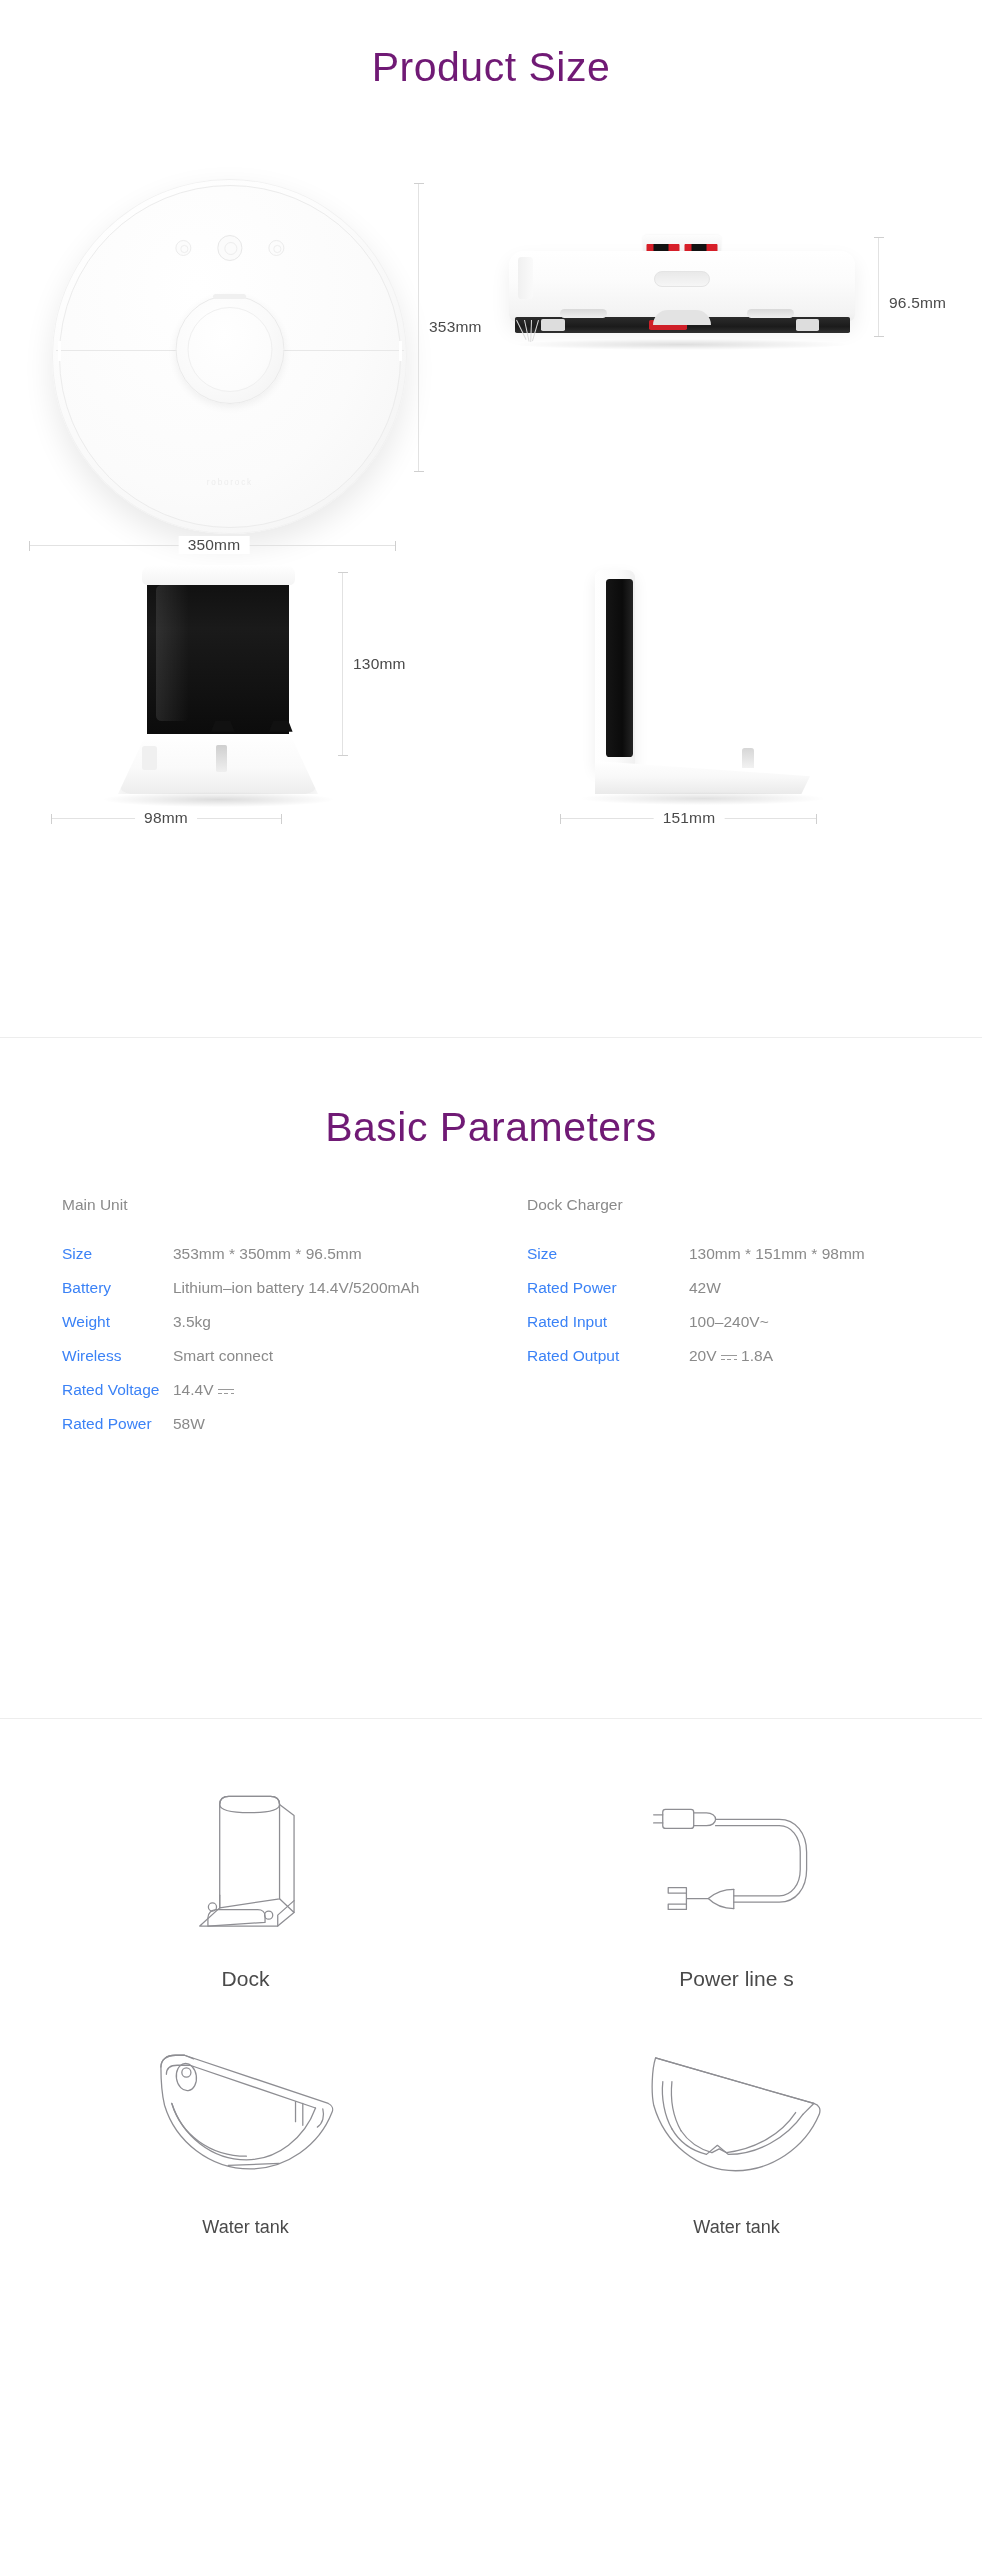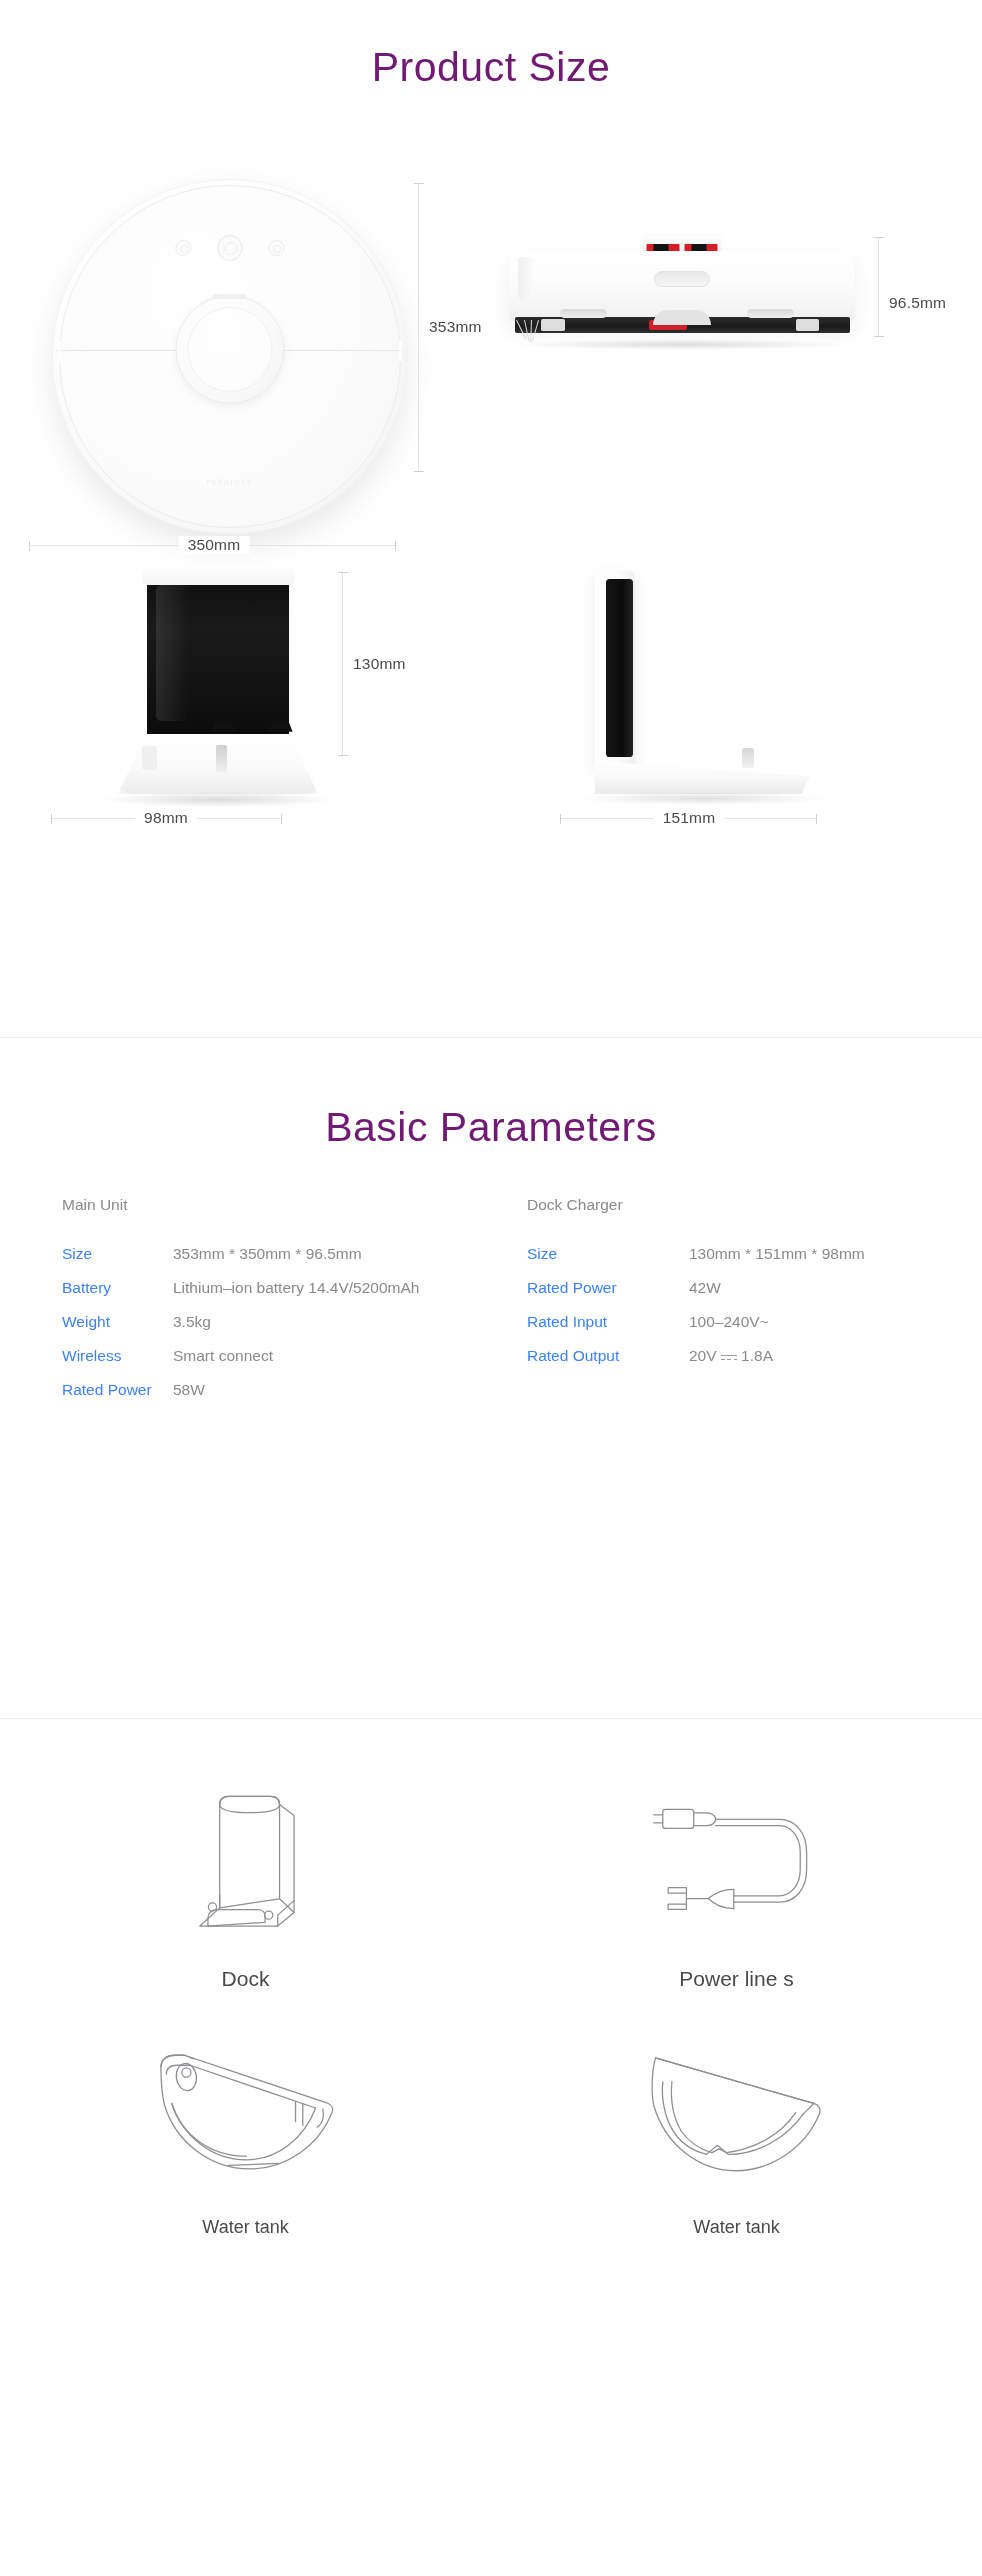--- a/index.html
+++ b/index.html
@@ -405,20 +405,30 @@
       </div>
       <div class="param-row">
         <span class="param-key">Weight</span>
         <span class="param-val">3.5kg</span>
       </div>
       <div class="param-row">
         <span class="param-key">Wireless</span>
         <span class="param-val">Smart connect</span>
       </div>
       <div class="param-row">
+        <span class="param-key">Rated Voltage</span>
+        <span class="param-val">
+          <span>14.4V</span>
+          <span class="dc-sym">
+              <i></i>
+              <b></b>
+            </span>
+        </span>
+      </div>
+      <div class="param-row">
         <span class="param-key">Rated Power</span>
         <span class="param-val">58W</span>
       </div>
     </div>
 
     <div class="param-col right">
       <div class="param-head">Dock Charger</div>
 
       <div class="param-row">
         <span class="param-key">Size</span>

